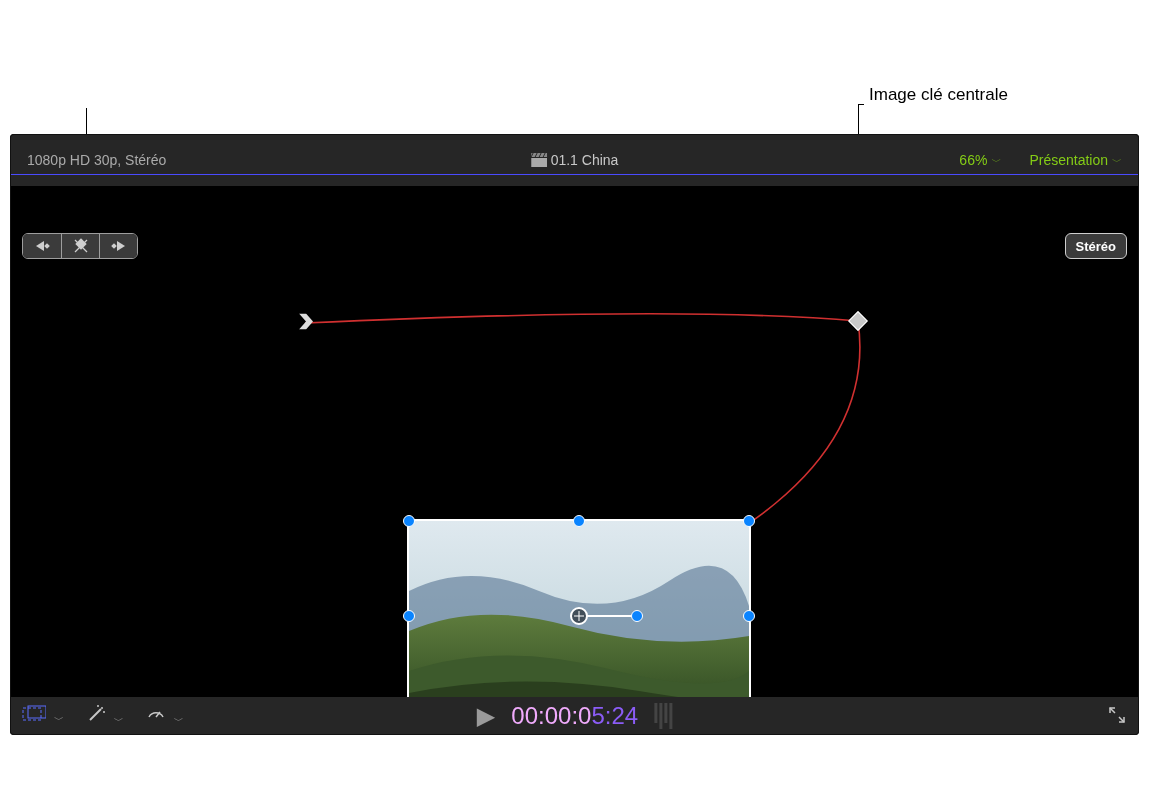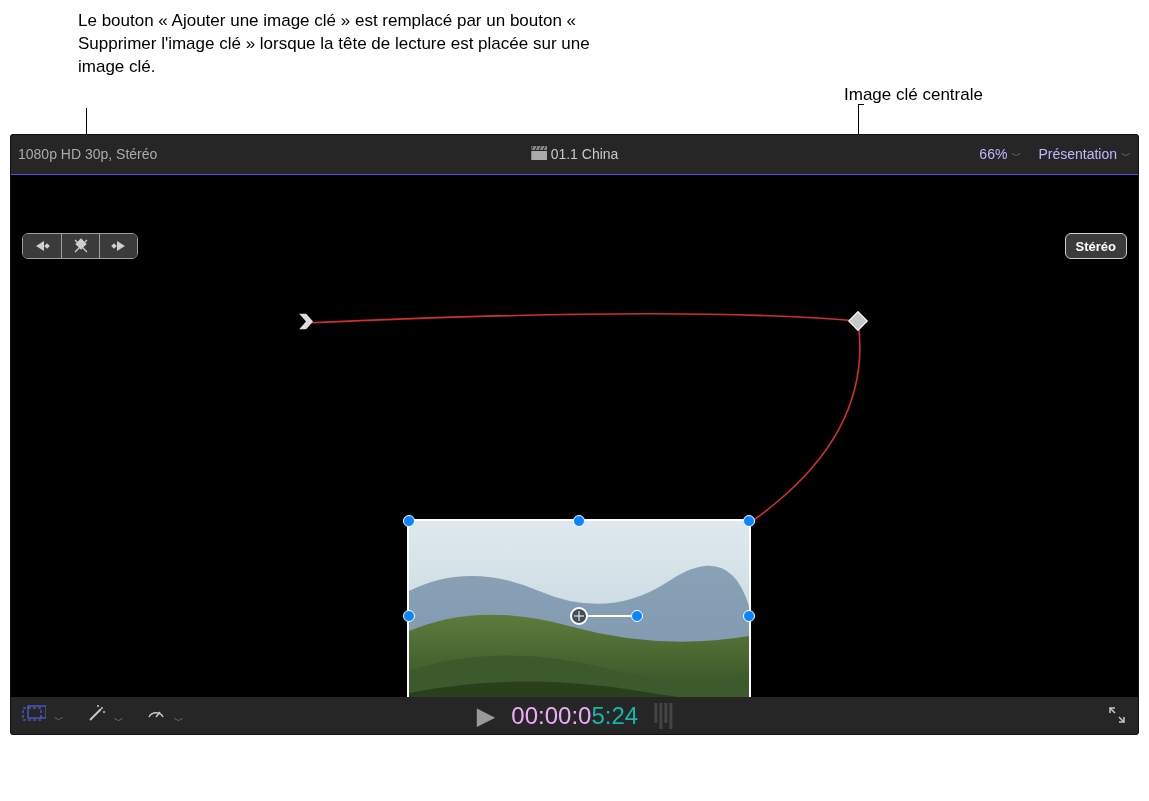--- a/index.html
+++ b/index.html
@@ -1,25 +1,25 @@
 <!DOCTYPE html>
 <html><head>
 <meta charset="utf-8">
 <style>
 html,body{margin:0;padding:0;background:#fff;font-family:"Helvetica Neue",Helvetica,Arial,sans-serif;font-size:17px;color:#000}
 .wrap{position:relative;width:1149px;height:801px}
 .ann{position:absolute;line-height:1.35}
 .ann-lead{position:absolute;width:1px;background:#000}
 .lead-h{height:1px}
 .viewer{position:absolute;left:10px;top:134px;width:1129px;height:601px;background:#000;border-radius:4px;overflow:hidden;font-size:14px;color:#aaa}
-.topbar{position:absolute;top:0;left:0;right:0;height:40px;display:flex;align-items:center;padding:0 8px;background:#262626}
-.topbar .title{position:absolute;left:50%;transform:translateX(-50%);display:flex;gap:4px;color:#c8c8c8}
+.topbar{position:absolute;top:0;left:0;right:0;height:52px;display:flex;align-items:center;padding:0 17px;background:#262626}
+.topbar .title{position:absolute;left:50%;transform:translateX(-50%);display:flex;align-items:center;gap:4px;color:#c8c8c8}
 .title .clap{width:16px;height:14px;position:relative}
 .clap svg{display:block}
-.right-ctrls{margin-left:auto;display:flex;gap:17px;color:#c4b5fd}
+.right-ctrls{margin-left:auto;display:flex;gap:28px;color:#84cc16}
 .divider{position:absolute;left:0;right:0;top:40px;height:0;border-top:1px solid #4a4aff}
 
 .kf-nav{position:absolute;left:12px;top:58px;display:flex;border:1px solid #9e9e9e;border-radius:6px;overflow:hidden}
 .kf-nav button{width:38px;height:24px;background:#3b3b3b;border:none;display:flex;align-items:center;justify-content:center;color:#cfcfcf;padding:0}
 .kf-nav button+button{border-left:1px solid #9e9e9e}
 .done-btn{position:absolute;right:12px;top:58px;height:24px;padding:0 10px;border:1px solid #cfcfcf;border-radius:6px;background:#3b3b3b;color:#fff;font-weight:600;font-size:13px;display:flex;align-items:center}
 
 .canvas{position:absolute;left:0;top:41px;right:0;bottom:38px}
 
 .frame{position:absolute;width:340px;height:190px;border:2px solid #fff}
@@ -31,37 +31,36 @@
 .anchor::after{top:50%;left:2px;right:2px;height:1px;transform:translateY(-50%)}
 .link{position:absolute;height:2px;background:#fff}
 
 .motion-path{position:absolute;inset:0;pointer-events:none}
 .kf-diamond{position:absolute;width:12px;height:12px;background:#c8c8c8;border:1px solid #fff;transform:translate(-50%,-50%) rotate(45deg)}
 .kf-start{position:absolute;transform:translate(-50%,-50%);color:#ddd}
 
 .bottombar{position:absolute;left:0;right:0;bottom:0;height:38px;background:#262626;display:flex;align-items:center;padding:0 12px;gap:22px;color:#c8c8c8}
 .bottombar .tc{position:absolute;left:50%;transform:translateX(-50%);display:flex;align-items:center;gap:16px;font-size:24px;font-feature-settings:"tnum"}
 .tc .dim{color:#f0abfc}
-.tc .bright{color:#14b8a6}
+.tc .bright{color:#8b5cf6}
 .tc .play{color:#9a9a9a}
 .skimbars{display:flex;gap:2px}
 .skimbars span{width:3px;height:20px;background:#444}
 .skimbars span.tall{height:26px}
 .fs{margin-left:auto}
 .chevsm{font-size:10px;opacity:.6;margin-left:4px}
 
 
 .viewer::after{content:"";position:absolute;inset:0;box-shadow:inset 0 0 0 1px #111;pointer-events:none;border-radius:4px}
 </style>
 </head>
 <body>
 <div class="wrap">
 
-<div class="ann" style="left:78px;top:10px;width:540px">Le bouton « Ajouter une image clé » est remplacé par un bouton « Supprimer l'image clé » lorsque la tête de lecture est placée sur une image clé.</div>
-<div class="ann" style="left:844px;top:84px">Image clé centrale</div>
+<div class="ann" style="left:869px;top:84px">Image clé centrale</div>
 
 <div class="ann-lead" style="left:86px;top:108px;height:86px"></div>
 <div class="ann-lead" style="left:858px;top:104px;height:216px"></div>
 <div class="ann-lead lead-h" style="left:858px;top:104px;width:6px;height:1px"></div>
 
 <div class="viewer">
 
   <div class="topbar">
     <span>1080p HD 30p, Stéréo</span>
     <div class="title">

